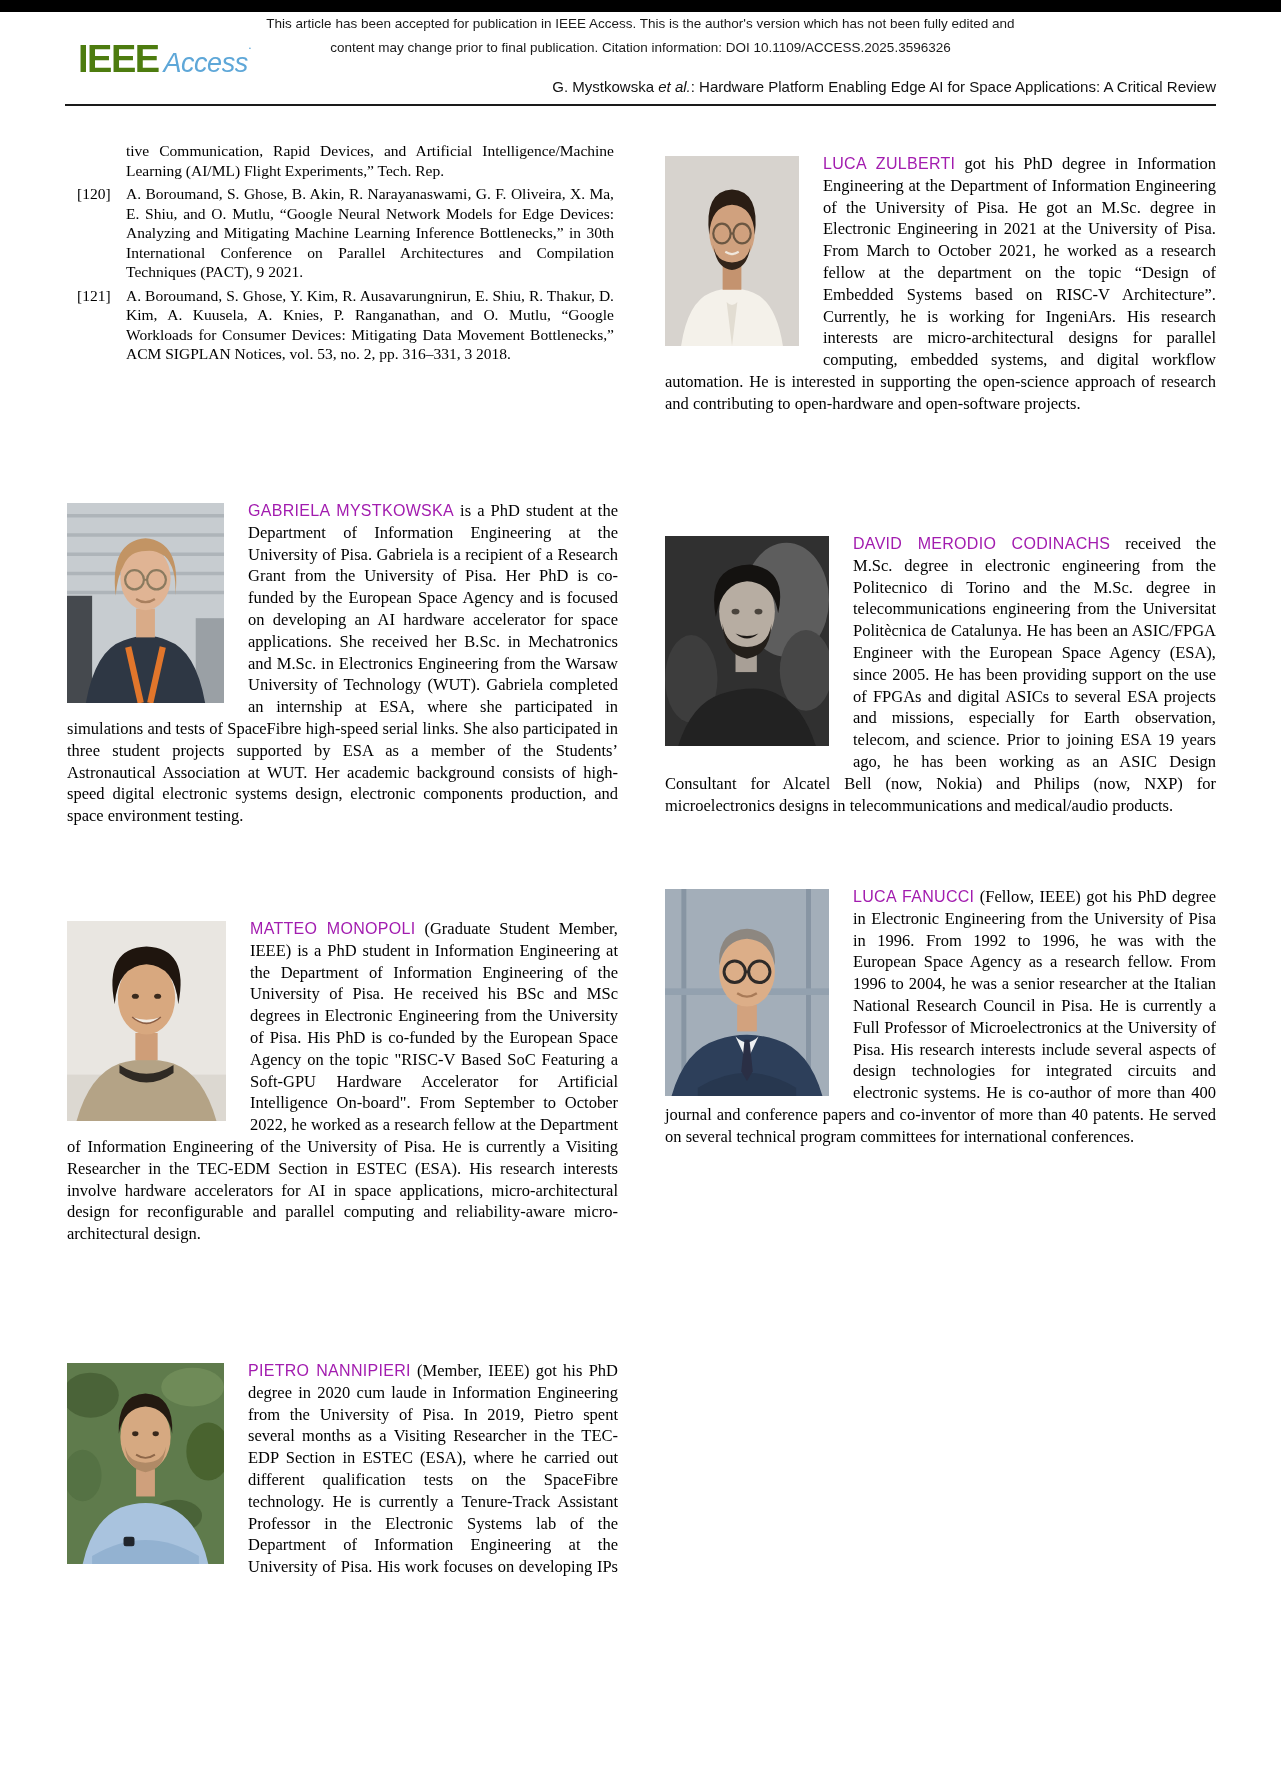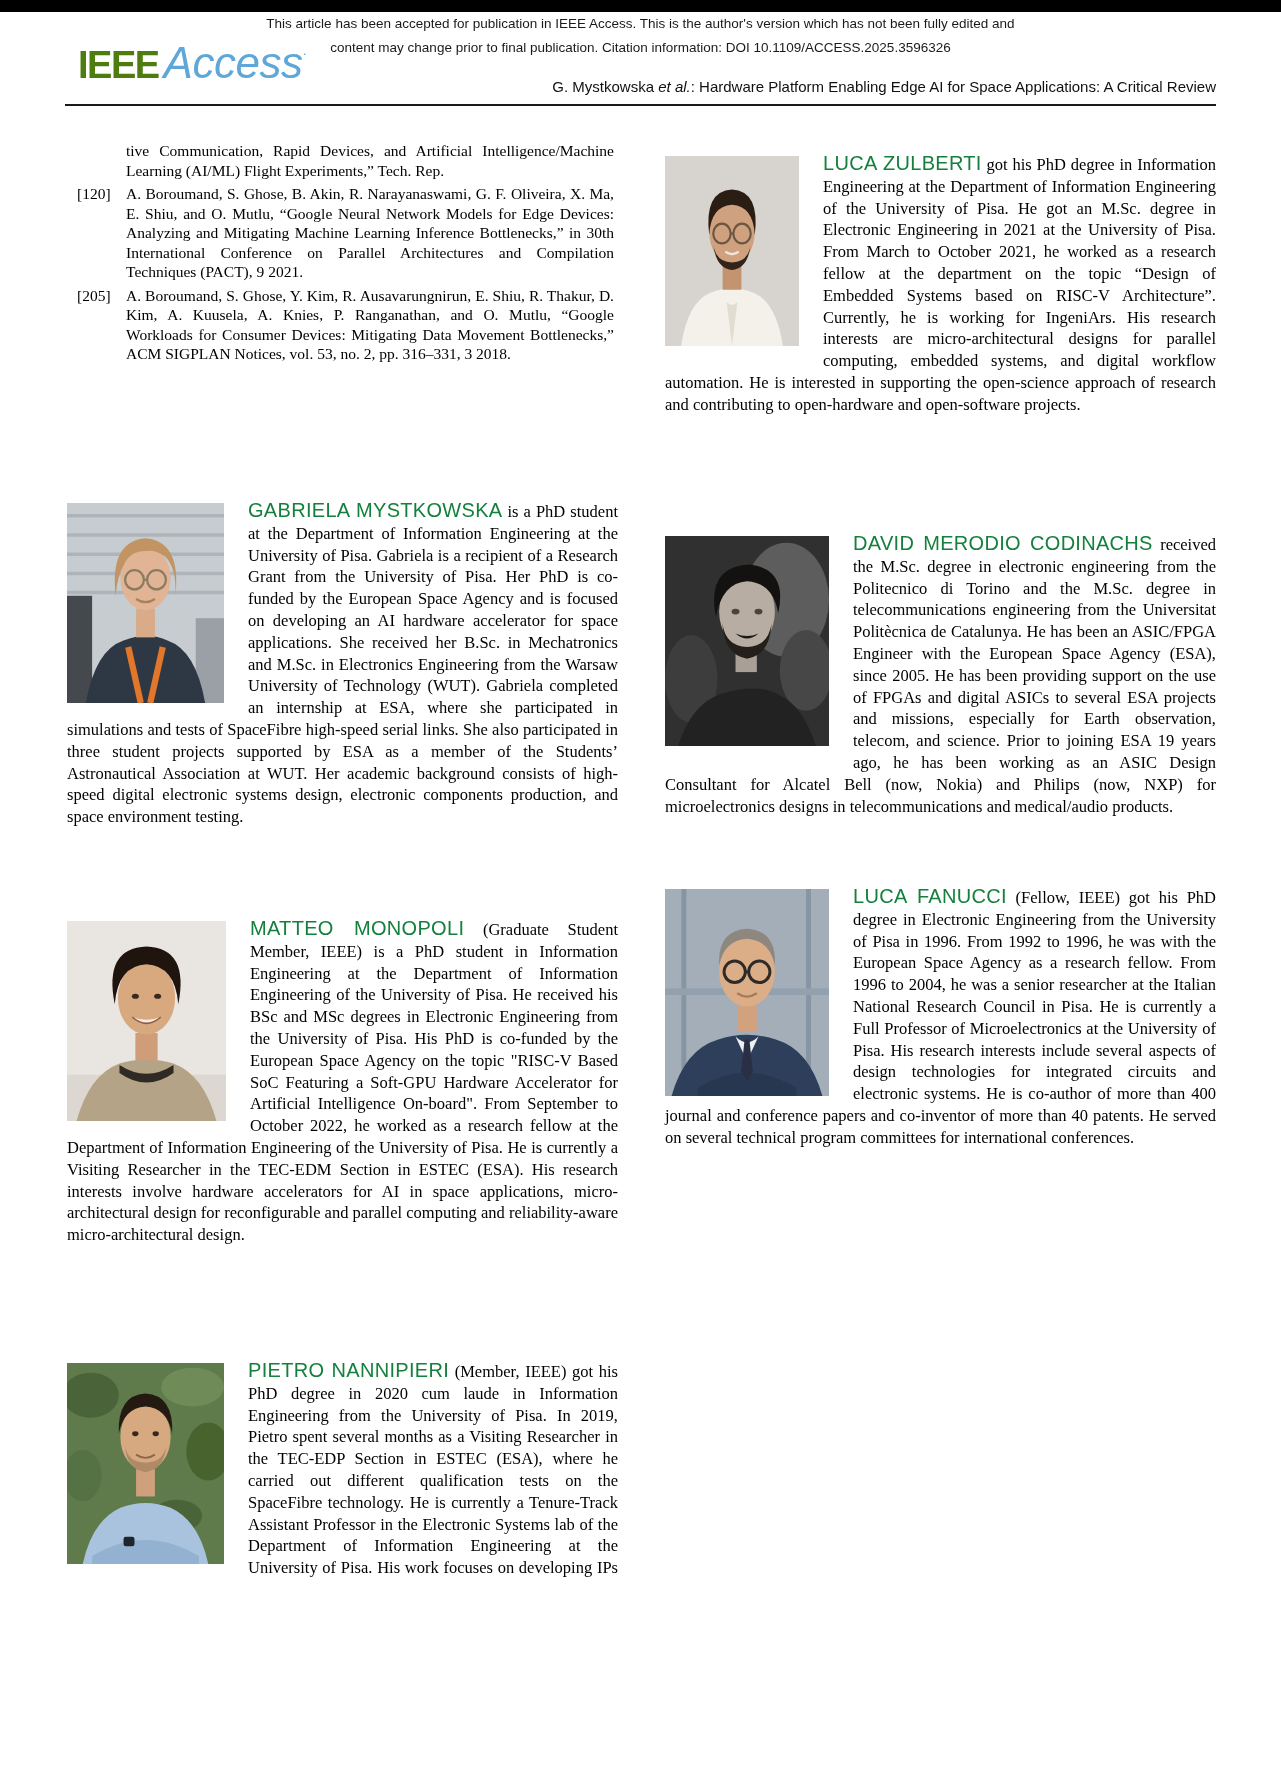--- a/index.html
+++ b/index.html
@@ -11,37 +11,37 @@
 
   .notice { position:absolute; left:0; width:100%; text-align:center;
             font-family:"Liberation Sans","DejaVu Sans",sans-serif; font-size:13.5px; color:#1a1a1a; }
   .notice.n1 { top:16px; }
   .notice.n2 { top:40px; }
 
   .logo { position:absolute; left:78px; top:38px; white-space:nowrap; }
   .logo .ieee { font-family:"Liberation Sans","DejaVu Sans",sans-serif; font-weight:bold;
                 font-size:38px; color:#4d7c0f; letter-spacing:-1.5px; }
   .logo .access { font-family:"Liberation Sans","DejaVu Sans",sans-serif; font-style:italic;
-                  font-size:44px; color:#5ea7d8; margin-left:5px; letter-spacing:-0.5px; }
+                  font-size:27px; color:#5ea7d8; margin-left:5px; letter-spacing:-0.5px; }
   .logo .tm { color:#5ea7d8; font-size:13px; vertical-align:20px; }
 
   .runhead { position:absolute; right:65px; top:78px;
              font-family:"Liberation Sans","DejaVu Sans",sans-serif; font-size:15px; color:#111; }
   .runhead i { font-style:italic; }
   .rule { position:absolute; left:65px; top:104px; width:1151px; height:2px; background:#1a1a1a; }
 
   .refs { position:absolute; left:67px; top:137px; width:551px;
           font-size:15.5px; line-height:19.5px; text-align:justify; }
   .ref { position:relative; margin:4px; padding-left:55px; }
   .ref .reflabel { position:absolute; left:6px; }
 
   .bio { position:absolute; width:551px; font-size:16.5px; line-height:21.8px; text-align:justify; }
   .bio p { margin:0; }
-  .bioname { font-family:"Liberation Sans","DejaVu Sans",sans-serif; font-size:20px;
-             letter-spacing:0.3px; color:#15803d; }
+  .bioname { font-family:"Liberation Sans","DejaVu Sans",sans-serif; font-size:16px;
+             letter-spacing:0.3px; color:#a21caf; }
   .photo { float:left; margin:3px 24px 6px 0; overflow:hidden; }
   .photo svg { display:block; width:100%; height:100%; }
 
   .bio-gabriela { left:67px; top:500px; }
   .bio-matteo   { left:67px; top:918px; }
   .bio-pietro   { left:67px; top:1360px; }
   .bio-zulberti { left:665px; top:153px; }
   .bio-david    { left:665px; top:533px; }
   .bio-fanucci  { left:665px; top:886px; }
 
@@ -75,21 +75,21 @@
 
   <div class="logo"><span class="ieee">IEEE</span><span class="access">Access</span><span class="tm">·</span></div>
 
   <div class="runhead"><span>G. Mystkowska </span><i>et al.</i><span>: Hardware Platform Enabling Edge AI for Space Applications: A Critical Review</span></div>
 
   <div class="rule"></div>
 
   <div class="refs">
     <p class="ref"><span class="reftext">tive Communication, Rapid Devices, and Artificial Intelligence/Machine Learning (AI/ML) Flight Experiments,” Tech. Rep.</span></p>
     <p class="ref"><span class="reflabel">[120]</span><span class="reftext">A. Boroumand, S. Ghose, B. Akin, R. Narayanaswami, G. F. Oliveira, X. Ma, E. Shiu, and O. Mutlu, “Google Neural Network Models for Edge Devices: Analyzing and Mitigating Machine Learning Inference Bottlenecks,” in 30th International Conference on Parallel Architectures and Compilation Techniques (PACT), 9 2021.</span></p>
-    <p class="ref"><span class="reflabel">[205]</span><span class="reftext">A. Boroumand, S. Ghose, Y. Kim, R. Ausavarungnirun, E. Shiu, R. Thakur, D. Kim, A. Kuusela, A. Knies, P. Ranganathan, and O. Mutlu, “Google Workloads for Consumer Devices: Mitigating Data Movement Bottlenecks,” ACM SIGPLAN Notices, vol. 53, no. 2, pp. 316–331, 3 2018.</span></p>
+    <p class="ref"><span class="reflabel">[121]</span><span class="reftext">A. Boroumand, S. Ghose, Y. Kim, R. Ausavarungnirun, E. Shiu, R. Thakur, D. Kim, A. Kuusela, A. Knies, P. Ranganathan, and O. Mutlu, “Google Workloads for Consumer Devices: Mitigating Data Movement Bottlenecks,” ACM SIGPLAN Notices, vol. 53, no. 2, pp. 316–331, 3 2018.</span></p>
   </div>
 
   <div class="bio bio-gabriela">
     <div class="photo ph-gabriela">
       <svg viewBox="0 0 100 125" preserveAspectRatio="none">
         <rect width="100" height="125" fill="#c7ccd0"></rect>
         <g stroke="#aeb4b9" stroke-width="2.2">
           <line x1="0" y1="8" x2="100" y2="8"></line>
             <line x1="0" y1="20" x2="100" y2="20"></line>
           <line x1="0" y1="32" x2="100" y2="32"></line>

